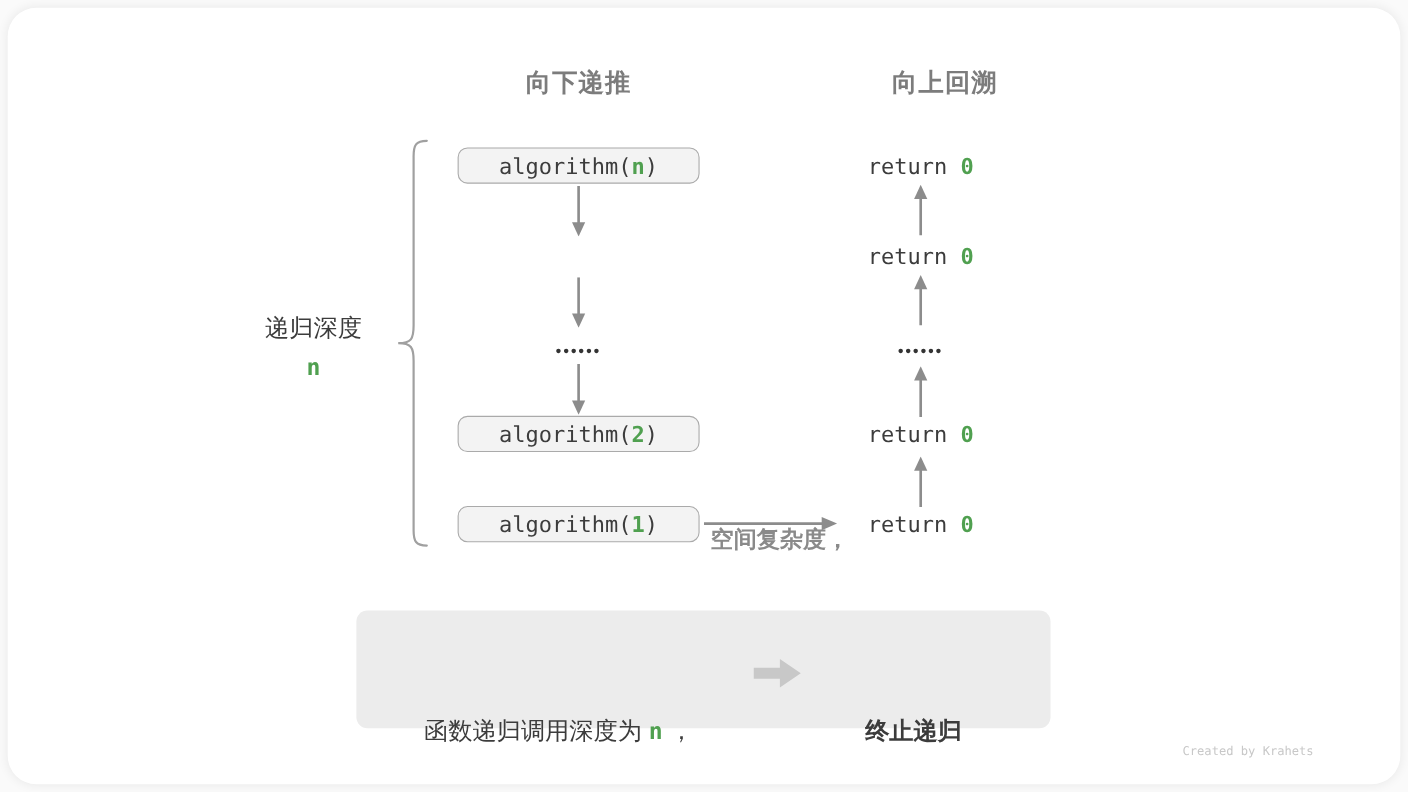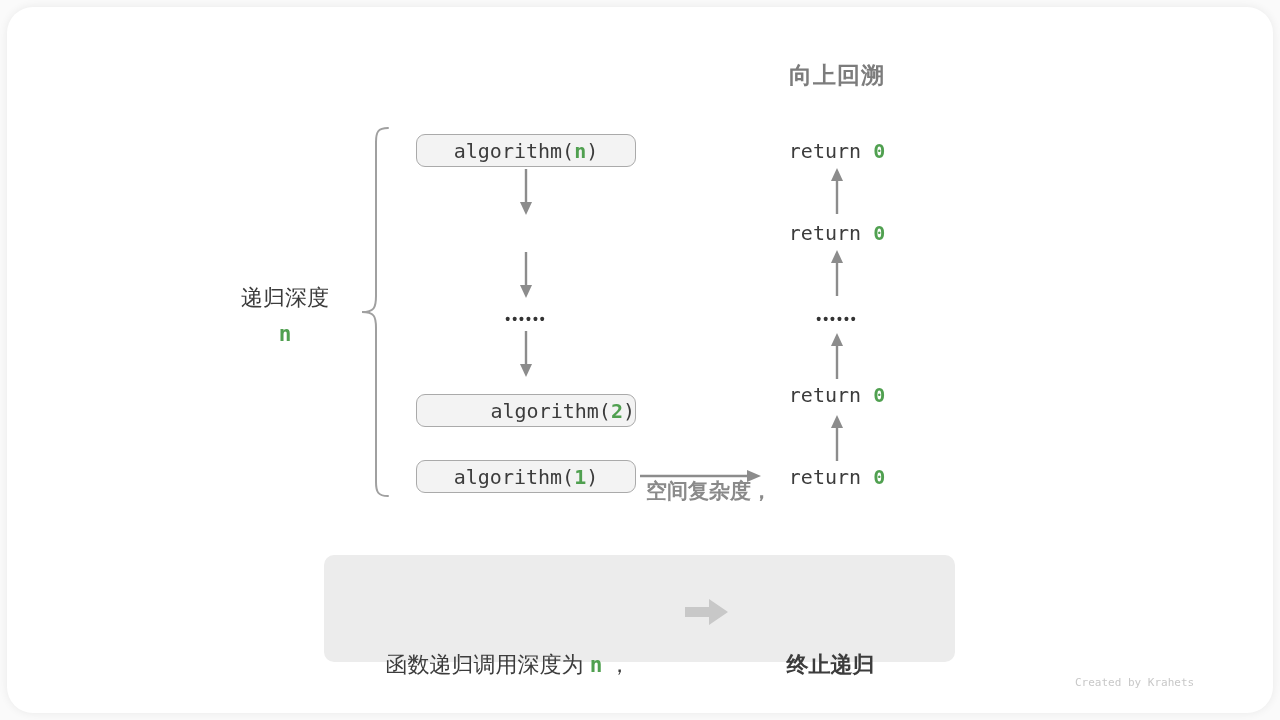--- a/index.html
+++ b/index.html
@@ -31,35 +31,36 @@
   .panel-title{font-weight:bold;color:var(--text);}
   .big-arrow polygon{fill:var(--big-arrow);}
   .footer{left:1075px;top:676px;width:176px;font-family:"DejaVu Sans Mono","Liberation Mono",monospace;font-size:11px;color:var(--footer);white-space:pre;}
 </style>
 </head>
 <body>
 
 <div id="canvas">
   <div class="card"></div>
 
-  <div class="abs col-hdr" style="left:727px;top:60px;">向上回溯</div>
+  <div class="abs col-hdr" style="left:416px;top:60px;">向下递推</div>
+  <div class="abs col-hdr" style="left:749px;top:60px;">向上回溯</div>
 
   <svg class="abs brace" style="left:356px;top:126px;" width="36" height="372" viewBox="0 0 36 372">
     <path d="M 32 2 C 22 2 20 6 20 16 L 20 170 C 20 182 18 186 6 186 C 18 186 20 190 20 202 L 20 356 C 20 366 22 370 32 370"></path>
   </svg>
   <div class="abs frame" style="top:134px;">
     <span class="code"><span>algorithm(</span><span class="hl">n</span><span>)</span></span>
   </div>
 
   <div class="abs depth-label">
     <div>递归深度</div>
     <div class="depth-n">n</div>
   </div>
   <div class="abs dots" style="left:416px;top:311px;width:220px;">••••••</div>
-  <div class="abs frame" style="top:394px;justify-content:flex-end;">
+  <div class="abs frame" style="top:378px;">
     <span class="code"><span>algorithm(</span><span class="hl">2</span><span>)</span></span>
   </div>
   <div class="abs frame" style="top:460px;">
     <span class="code"><span>algorithm(</span><span class="hl">1</span><span>)</span></span>
   </div>
 
   <svg class="abs arr" style="left:519px;top:169px;" width="14" height="46" viewBox="0 0 14 46">
       <line x1="7" y1="0" x2="7" y2="34"></line>
       <polygon points="1,33 13,33 7,46"></polygon>
     </svg>

